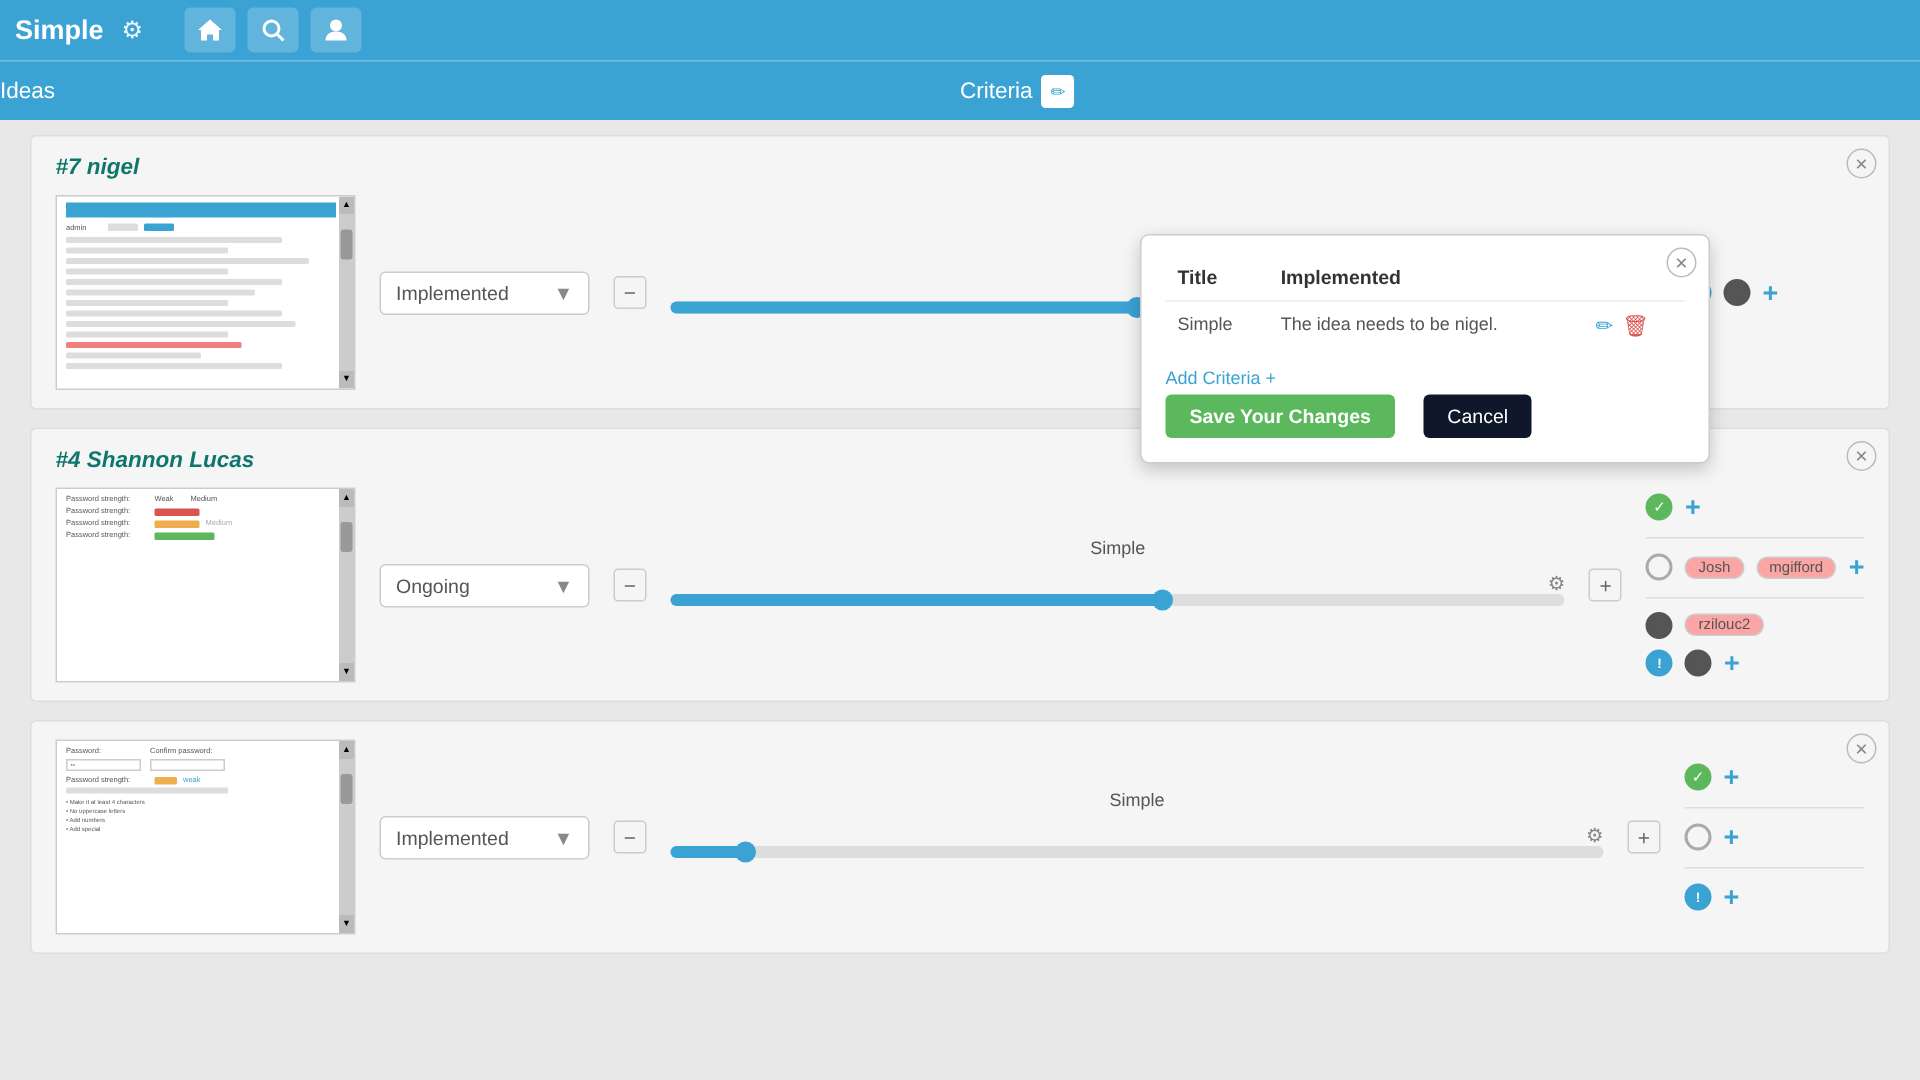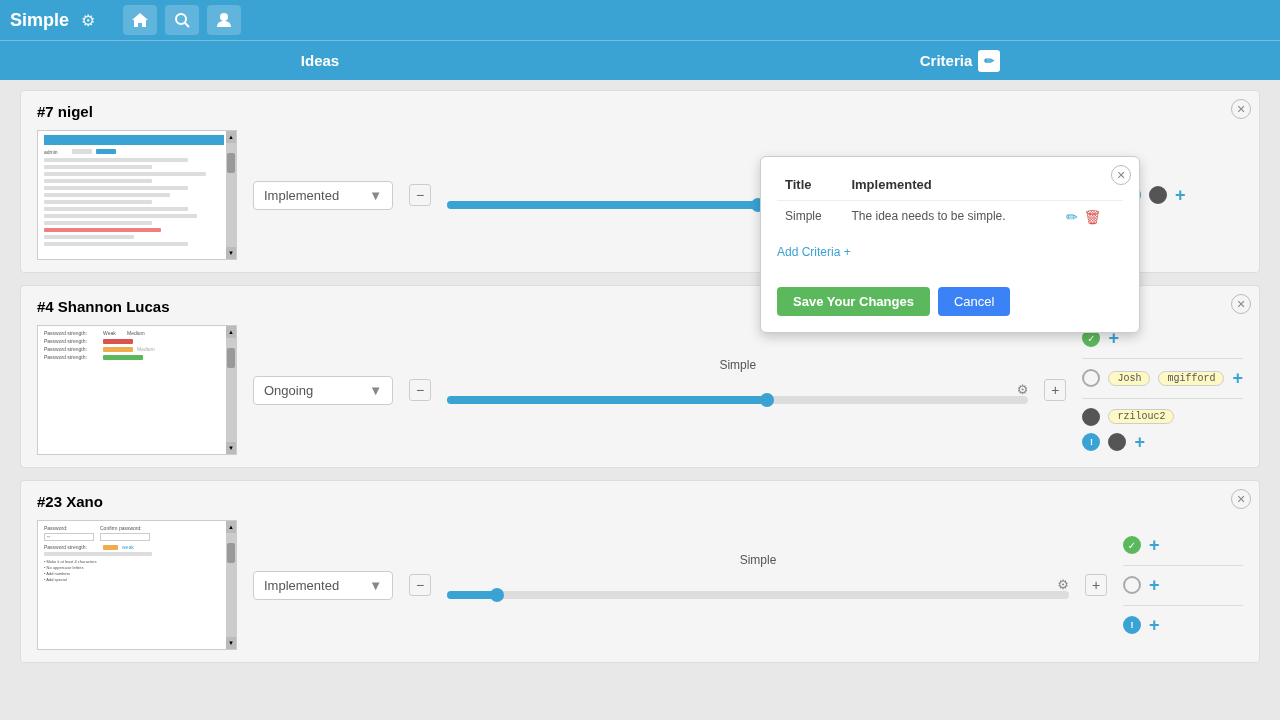--- a/index.html
+++ b/index.html
@@ -45,26 +45,25 @@
       height: 40px;
       display: flex;
       align-items: center;
       border-top: 1px solid rgba(255,255,255,0.3);
     }
     .nav-item {
       flex: 1;
       text-align: center;
       color: white;
       font-size: 15px;
-      font-weight: 700;
+      font-weight: 400;
       cursor: pointer;
       height: 100%;
       display: flex;
       align-items: center;
-      justify-content: center;
     }
     .nav-criteria {
       position: relative;
     }
     .criteria-edit-icon {
       display: inline-flex;
       align-items: center;
       justify-content: center;
       background: white;
       border-radius: 3px;
@@ -88,24 +87,25 @@
     .idea-card {
       background: #f5f5f5;
       border: 1px solid #ddd;
       border-radius: 4px;
       margin-bottom: 12px;
       padding: 12px 16px;
       position: relative;
       min-height: 120px;
     }
     .idea-title {
-      color: #000000;
+      color: #0f766e;
       font-size: 15px;
       font-weight: bold;
       margin-bottom: 10px;
+      font-style: italic;
     }
     .idea-body {
       display: flex;
       align-items: center;
       gap: 16px;
     }
     .idea-thumbnail {
       width: 200px;
       min-width: 200px;
       height: 130px;
@@ -257,27 +257,26 @@
     }
     .add-btn {
       background: none;
       border: none;
       color: #3aa3d4;
       font-size: 18px;
       cursor: pointer;
       font-weight: bold;
     }
     .user-tag {
-      background: #fef9c3;
+      background: #fca5a5;
       border: 1px solid #ccc;
       border-radius: 10px;
       padding: 1px 8px;
       font-size: 10px;
       color: #555;
-      font-family: Liberation Mono, monospace;
     }
     .separator-line {
       height: 1px;
       background: #ddd;
       width: 100%;
       margin: 3px 0;
     }
 
     
     .close-btn {
@@ -363,44 +362,45 @@
       color: #d9534f;
       cursor: pointer;
       font-size: 14px;
     }
     .add-criteria-link {
       color: #3aa3d4;
       font-size: 12px;
       cursor: pointer;
       text-decoration: none;
       display: block;
-      margin-bottom: 28px;
+      margin-bottom: 4px;
     }
     .popup-actions {
       display: flex;
       gap: 8px;
     }
     .save-btn {
       background: #5cb85c;
       color: white;
       border: none;
       border-radius: 4px;
       padding: 7px 16px;
       font-size: 13px;
       cursor: pointer;
       font-weight: bold;
     }
     .cancel-btn {
-      background: #3b82f6;
+      background: #0f172a;
       color: white;
       border: none;
       border-radius: 4px;
       padding: 7px 16px;
       font-size: 13px;
       cursor: pointer;
+      margin-left: 11px;
     }
     .thumb-header { background: #3aa3d4; height: 10px; margin-bottom: 4px; }
     .thumb-line { height: 4px; background: #ddd; margin-bottom: 3px; border-radius: 1px; }
     .thumb-line.short { width: 60%; }
     .thumb-line.medium { width: 80%; }
   </style>
 </head>
 <body>
 
 <div class="top-bar">
@@ -574,21 +574,20 @@
           <div class="action-circle blue-info">!</div>
           <div class="action-circle dark"></div>
           <button class="add-btn">+</button>
         </div>
       </div>
     </div>
   </div>
 
   <div class="idea-card">
     <button class="close-btn">✕</button>
-    <div class="idea-title">#23 Xano</div>
     <div class="idea-body">
       <div class="idea-thumbnail">
         <div style="padding:4px 6px 4px 6px; padding-right:12px;">
           <div style="display:flex; gap:6px; margin-bottom:3px;">
             <div>
               <div style="font-size:5px; color:#555; margin-bottom:2px;">Password:</div>
               <div style="border:1px solid #ccc; background:white; width:50px; height:8px; padding:1px 2px; font-size:4px; color:#555;">**</div>
             </div>
             <div>
               <div style="font-size:5px; color:#555; margin-bottom:2px;">Confirm password:</div>
@@ -658,21 +657,21 @@
       <thead>
         <tr>
           <th>Title</th>
           <th>Implemented</th>
           <th></th>
         </tr>
       </thead>
       <tbody>
         <tr>
           <td>Simple</td>
-          <td>The idea needs to be simple.</td>
+          <td>The idea needs to be nigel.</td>
           <td>
             <div class="action-icons">
               <button class="popup-edit-btn">✏</button>
               <button class="popup-delete-btn">🗑</button>
             </div>
           </td>
         </tr>
       </tbody>
     </table>
     <a class="add-criteria-link">Add Criteria +</a>

